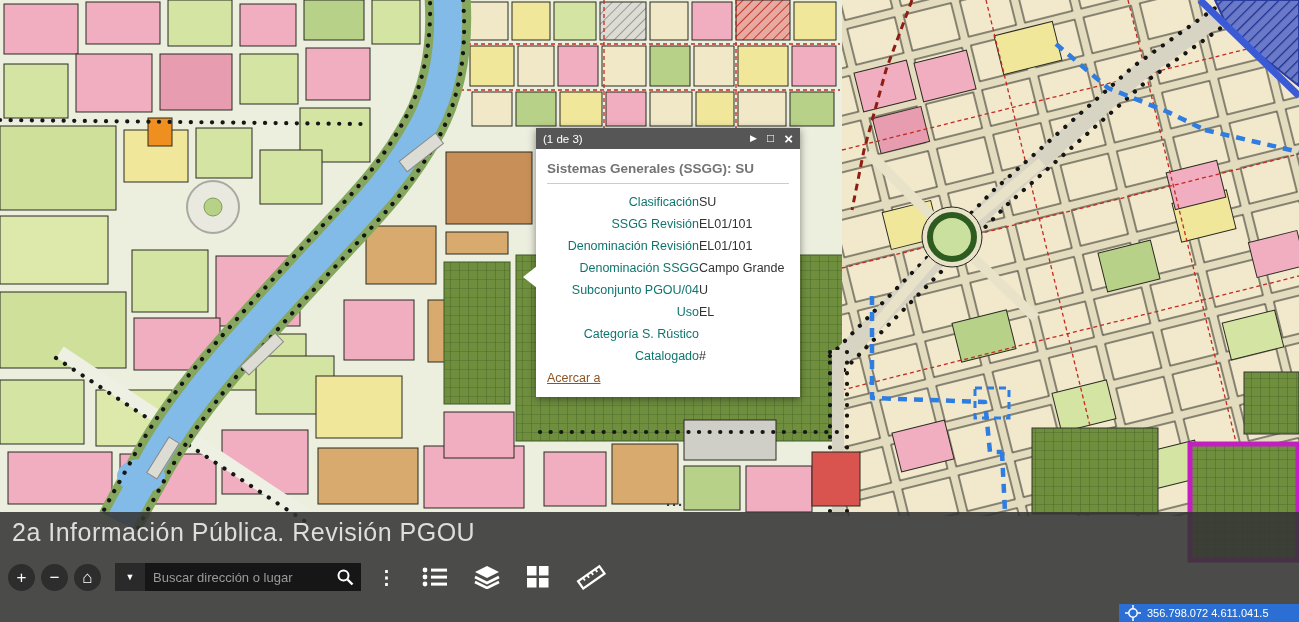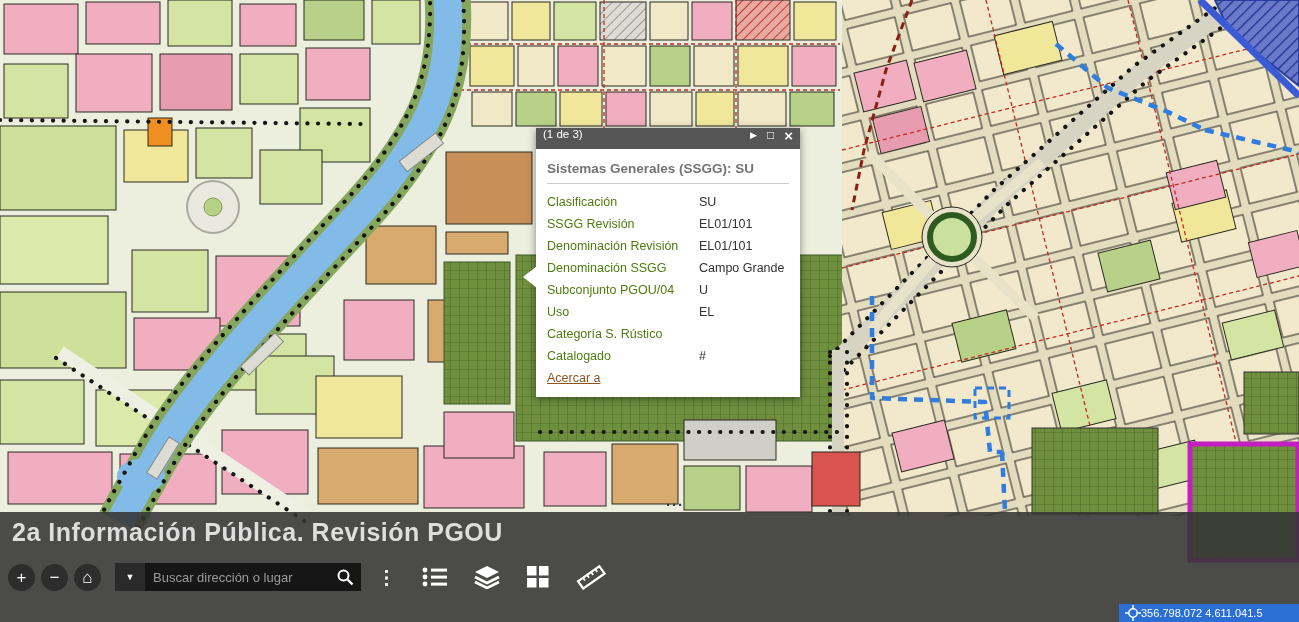--- a/index.html
+++ b/index.html
@@ -13,63 +13,63 @@
   .pink{fill:#f0aec0}.rose{fill:#e79cb0}.lg{fill:#d3e4a3}.grn{fill:#b7d288}
   .yel{fill:#f1e79b}.crm{fill:#f1e8c8}.tan{fill:#d9aa6e}.brn{fill:#c89058}
   .trees{stroke:#161616;stroke-width:4.2;stroke-linecap:round;stroke-dasharray:0.1 10.5;fill:none;}
   .rdot{stroke:#c42a20;stroke-width:1.3;stroke-dasharray:4 3;fill:none;}
   .bdash{stroke:#2f7de0;stroke-width:4.5;stroke-dasharray:9 7;fill:none;stroke-linejoin:round;}
 
   
   .popup{position:absolute;left:536px;top:128px;width:264px;z-index:20;
          box-shadow:0 2px 8px rgba(0,0,0,.45);font-size:12.5px;}
   .popup-header{background:#565656;color:#fff;height:21px;display:flex;
-                align-items:flex-start;padding:0 7px;}
+                align-items:center;padding:0 7px;}
   .popup-pager{font-size:11.5px;flex:1;}
   .popup-hicons{display:flex;align-items:center;gap:10px;}
   .popup-hicons span{cursor:pointer;line-height:1;}
   .icon-next{font-size:9px;}
   .icon-max{font-size:12px;margin-top:-1px;}
   .icon-close{font-size:15px;font-weight:bold;}
   .popup-body{background:#fff;padding:8px 11px 12px 11px;}
   .popup-title{font-weight:bold;font-size:13.5px;color:#737373;padding:4px 0 7px 0;}
   .popup-rule{border:none;border-top:1px solid #ccc;margin:0 0 7px 0;}
   .frow{line-height:22px;white-space:nowrap;}
-  .flabel{display:inline-block;width:152px;color:#4d7c0f;}
+  .flabel{display:inline-block;width:152px;color:#0f766e;text-align:right;}
   .fvalue{color:#323232;text-align:right;}
   .zoomto{display:inline-block;margin-top:4px;color:#8c5523;text-decoration:underline;
           font-size:12.5px;cursor:pointer;}
   .popup-pointer{position:absolute;left:-13px;top:138px;width:0;height:0;
                  border-top:11px solid transparent;border-bottom:11px solid transparent;
                  border-right:14px solid #fff;}
 
   
   .bottombar{position:absolute;left:0;top:512px;width:1299px;height:110px;
              background:rgba(52,52,52,.88);z-index:30;color:#dcdcdc;}
-  .app-title{position:absolute;left:12px;top:6px;font-size:25px;font-weight:700;
+  .app-title{position:absolute;left:12px;top:6px;font-size:25px;font-weight:400;
              color:#dedede;letter-spacing:.5px;}
   .toolbar{position:absolute;left:8px;top:49px;height:32px;display:flex;align-items:center;}
   .roundbtn{width:27px;height:27px;border-radius:50%;background:#2d2d2d;border:none;
             color:#fff;font-size:17px;line-height:27px;text-align:center;padding:0;
             margin-right:6px;cursor:pointer;display:flex;align-items:center;justify-content:center;}
   .searchbox{display:flex;align-items:stretch;height:28px;margin-left:8px;}
   .ddbtn{width:30px;background:#2a2a2a;border:none;color:#fff;font-size:9px;cursor:pointer;}
   .searchbox input{width:168px;background:#161616;border:none;color:#eab308;
                    font-size:13px;padding:0 8px;outline:none;font-family:"Liberation Sans",sans-serif;}
   .searchbox input::placeholder{color:#9a9a9a;}
   .magbtn{width:32px;background:#161616;border:none;cursor:pointer;display:flex;
           align-items:center;justify-content:center;}
   .tool-icons{display:flex;align-items:center;gap:26px;margin-left:16px;}
   .ticon{background:none;border:none;padding:0;cursor:pointer;color:#fff;display:flex;
          align-items:center;justify-content:center;}
   .overflow{font-size:19px;font-weight:bold;color:#fff;letter-spacing:0;}
 
   
   .coords{position:absolute;right:0;bottom:0;height:18px;z-index:40;background:#2b6fd4;
-          display:flex;align-items:center;gap:0;padding:0 6px 0 6px;color:#fff;
+          display:flex;align-items:center;gap:6px;padding:0 6px 0 6px;color:#fff;
           font-size:11px;min-width:168px;}
   .ellipsis{position:absolute;left:666px;top:496px;z-index:10;color:#3a3a3a;
             font-weight:bold;font-size:15px;letter-spacing:1px;cursor:pointer;}
 </style>
 </head>
 <body>
 
 <div class="map">
 <svg width="1299" height="622" viewBox="0 0 1299 622">
   <defs>

